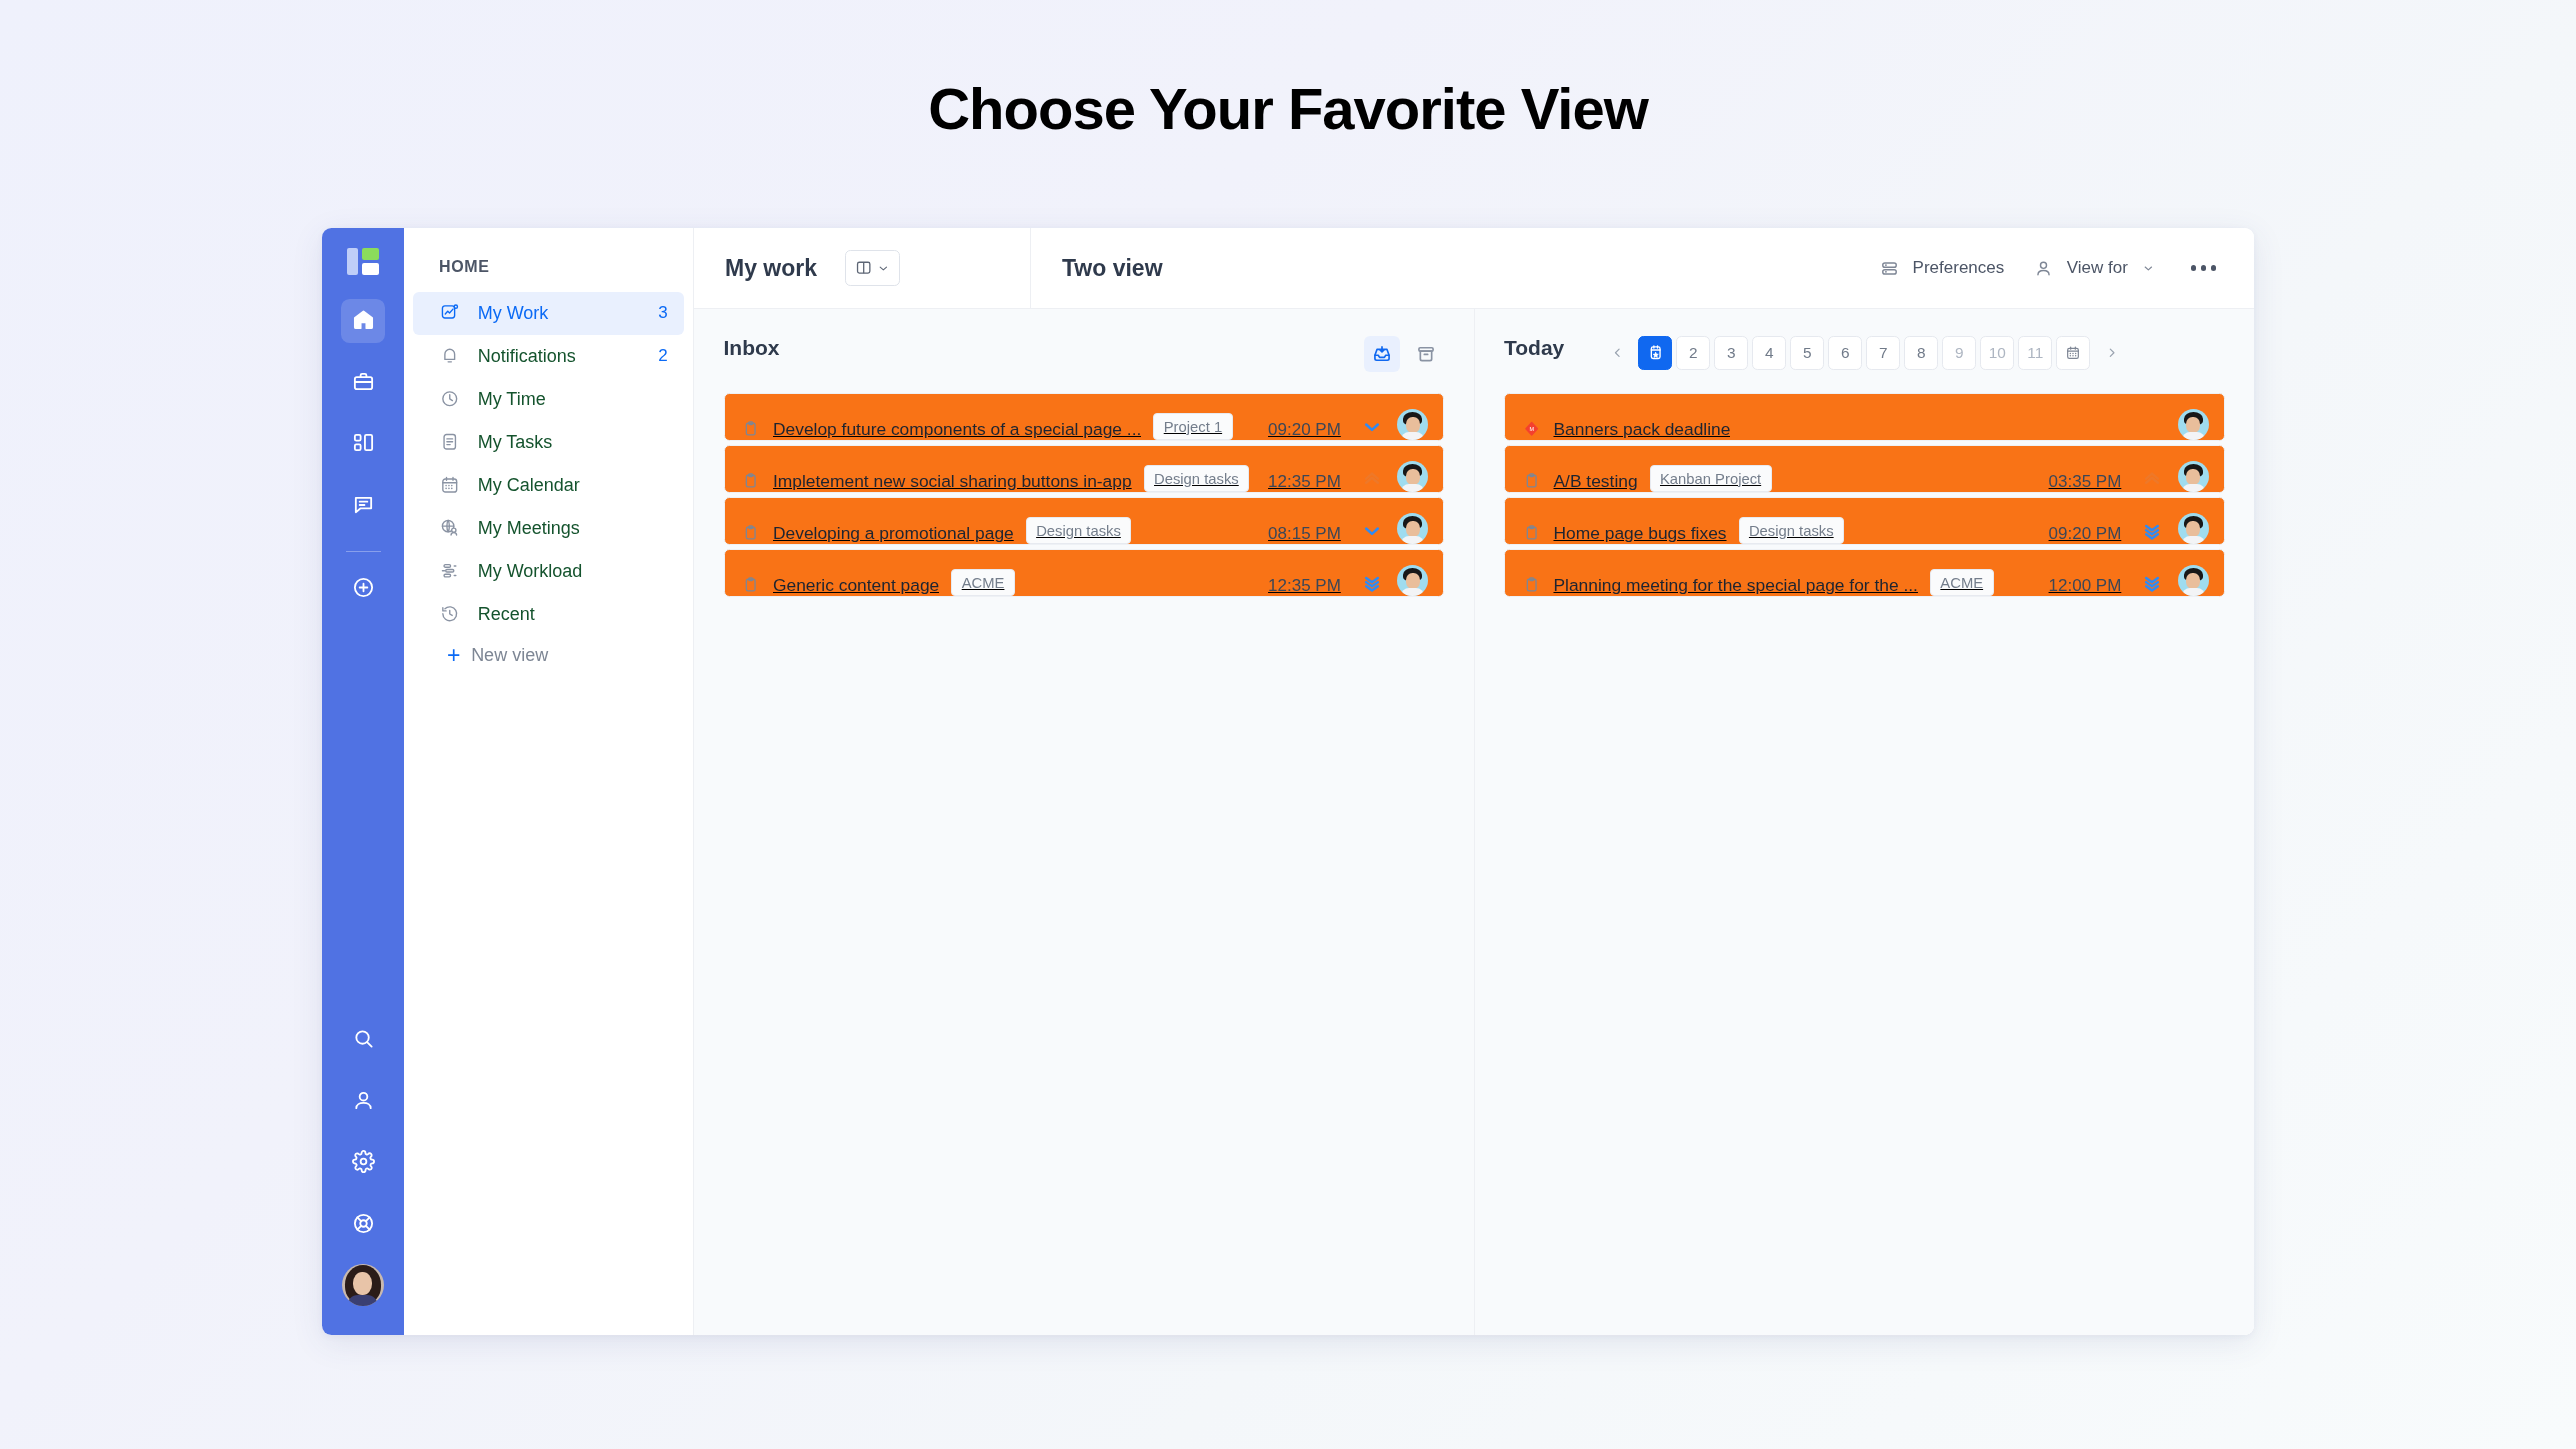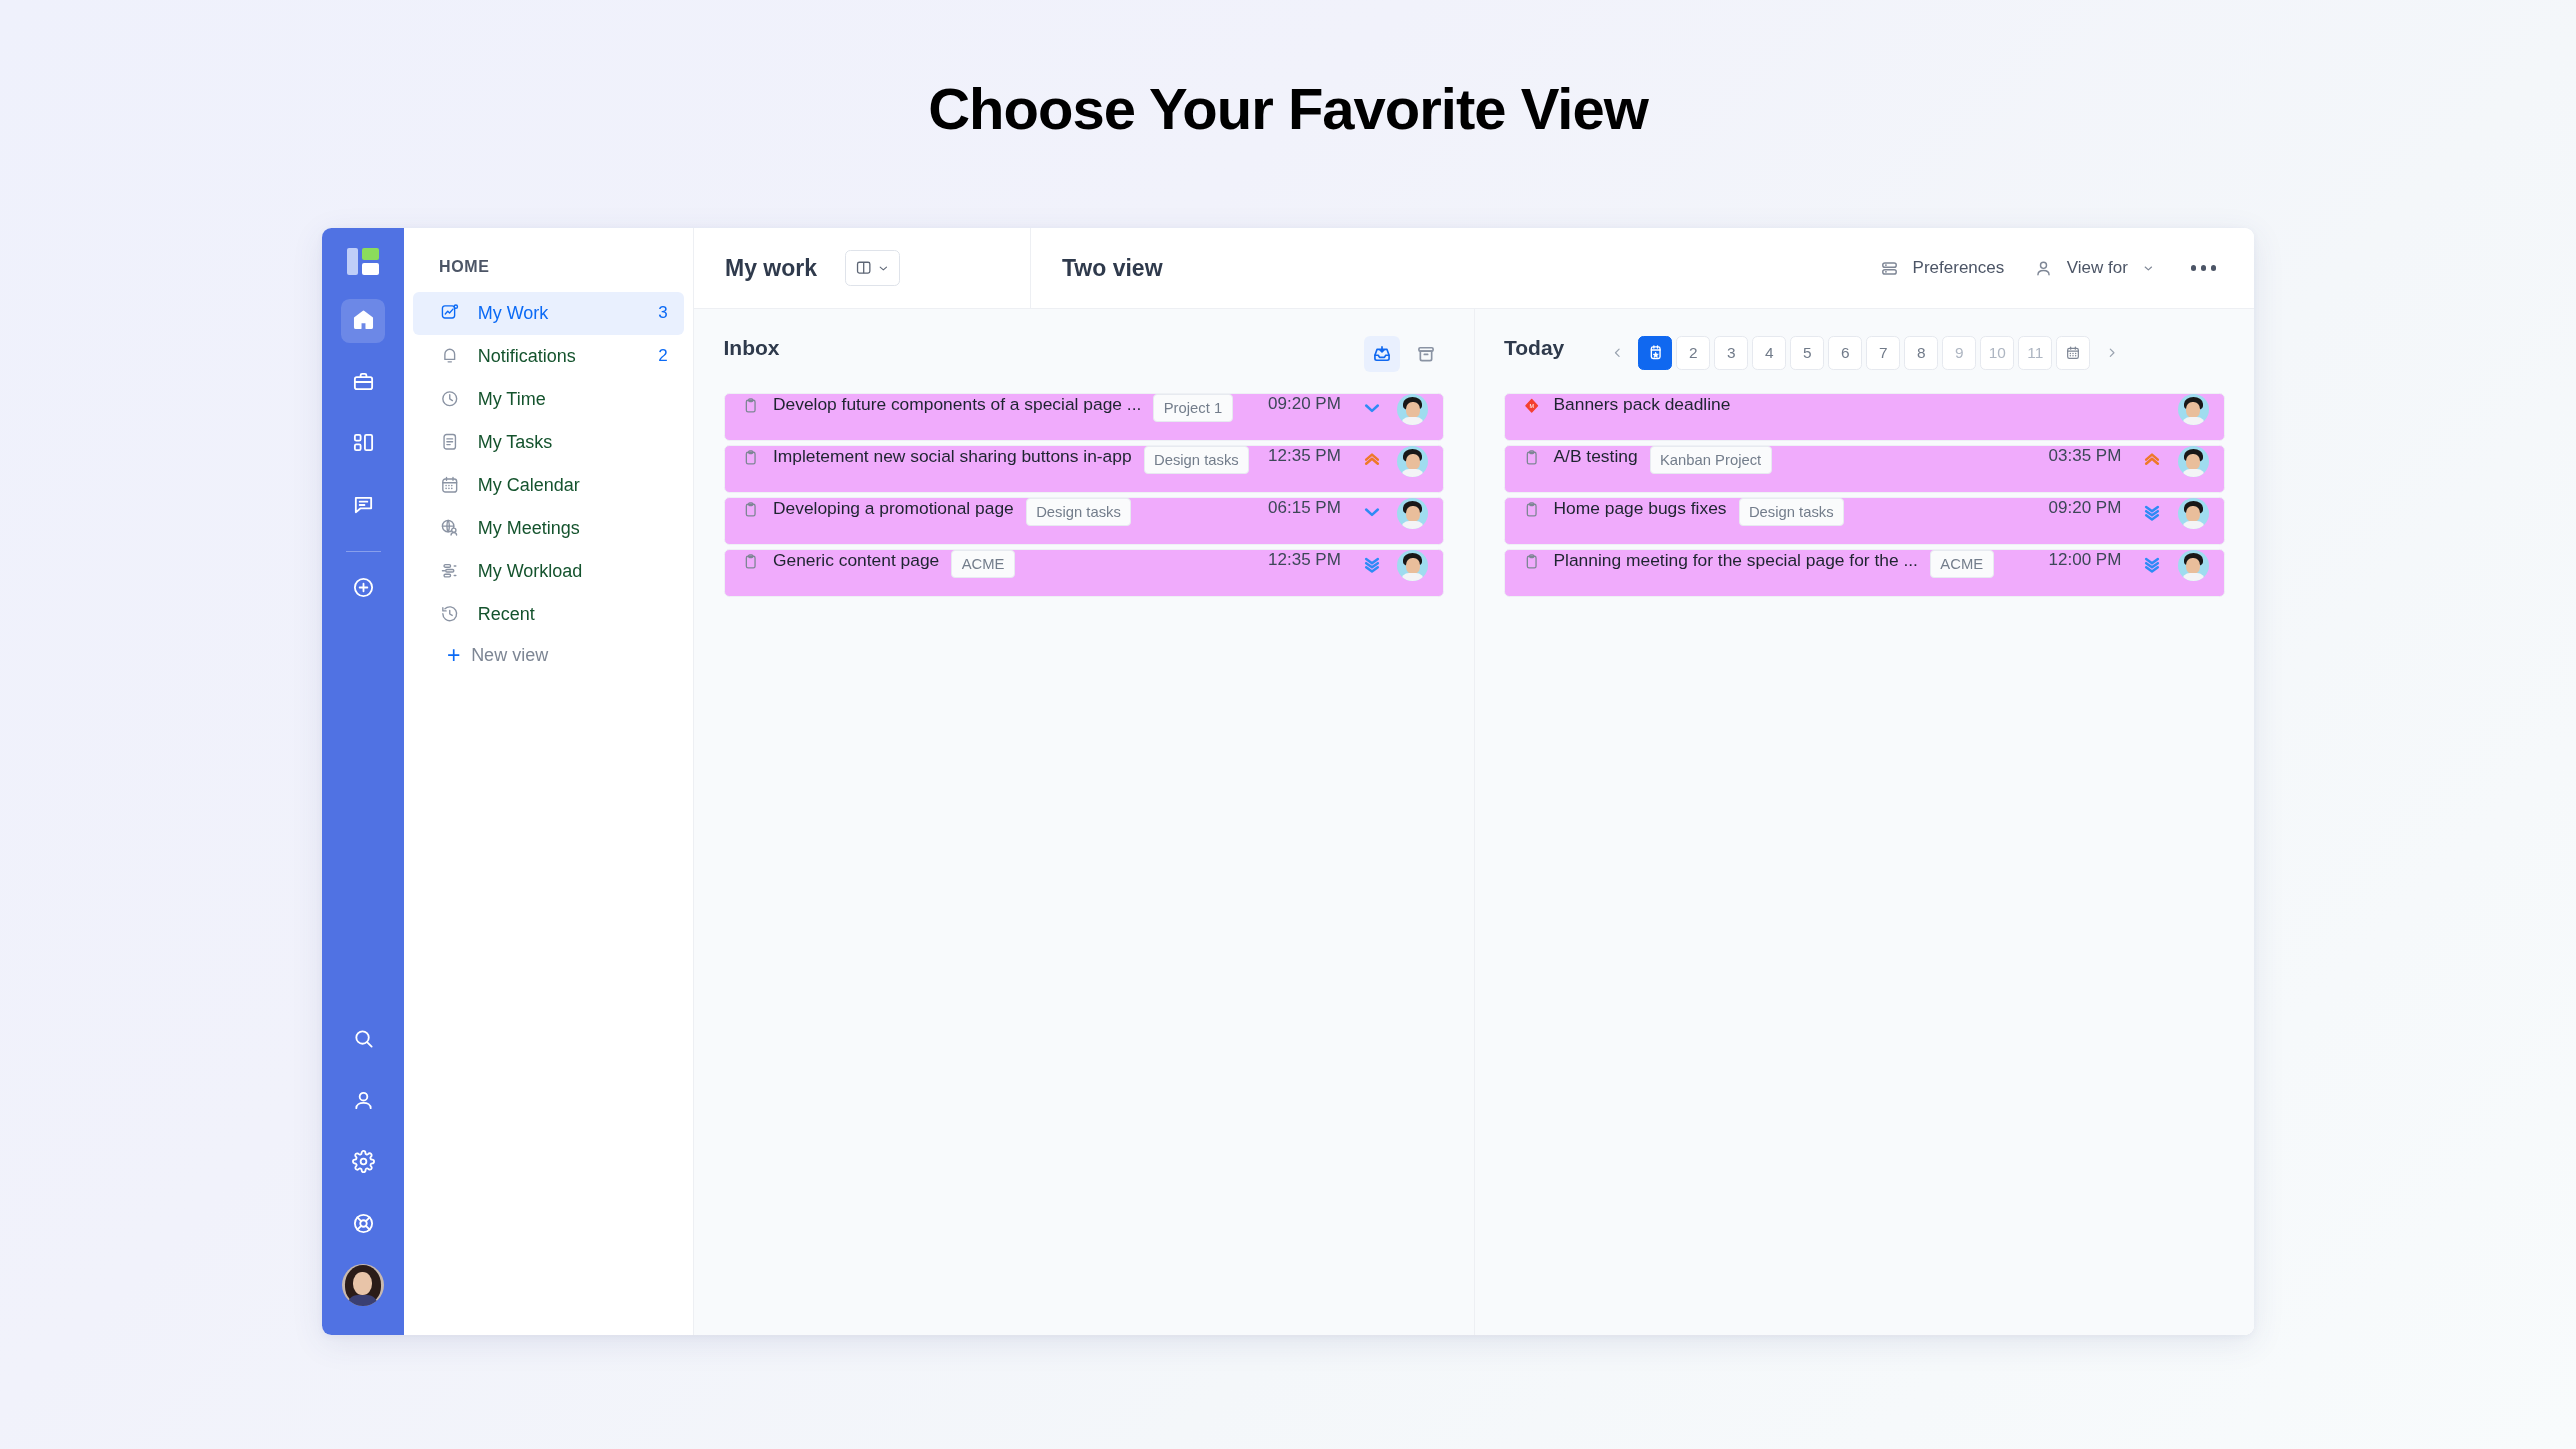--- a/index.html
+++ b/index.html
@@ -294,28 +294,29 @@
     border-color: #1068F0;
   }
   .dcell.today svg { width: 17.4px; height: 17.4px; stroke: #fff; fill:none; stroke-width: 1.9; stroke-linecap:round; stroke-linejoin:round; }
   .dcell.arrow svg { width: 13.4px; height: 13.4px; stroke: #9AA3B0; fill:none; stroke-width:2.2; stroke-linecap:round; stroke-linejoin:round; }
   .dcell.cal svg { width: 16px; height: 16px; stroke: #7E8695; fill:none; stroke-width:1.8; stroke-linecap:round; stroke-linejoin:round; }
   .dcell.noborder { border-color: transparent; background: transparent; }
 
   
   .task-list { display: flex; flex-direction: column; gap: 4px; }
   .task-row {
-    background: #f0abfc;
+    background: #f97316;
     border: 0.7px solid #EEF1F5;
     border-radius: 5.4px;
     height: 48px;
     display: flex;
-    align-items: flex-start;
+    align-items: flex-end;
     padding: 0 14.8px;
     cursor: pointer;
+    text-decoration: underline;
   }
   .task-row .t-icon {
     width: 23px; height: 23px;
     display:flex; align-items:center; justify-content:center;
     margin-right: 10.7px;
     flex-shrink: 0;
   }
   .task-row .t-icon svg { width: 17.4px; height: 17.4px; fill:none; stroke-width:1.8; stroke-linecap:round; stroke-linejoin:round; stroke: #7E8695; }
   .task-row .t-icon.red svg { stroke: #F4402F; }
   .task-row .t-title {
@@ -689,21 +690,21 @@
           <div class="task-row">
             <span class="t-icon">
               <svg viewBox="0 0 24 24">
                   <rect x="6" y="4.5" width="12" height="16" rx="2.3"></rect>
                   <rect x="9.2" y="2.6" width="5.6" height="3.6" rx="1.3"></rect>
                 </svg>
             </span>
             <span class="t-title">Developing a promotional page</span>
             <span class="t-tag">Design tasks</span>
             <span class="t-spacer"></span>
-            <span class="t-time">06:15 PM</span>
+            <span class="t-time">08:15 PM</span>
             <span class="t-prio prio-low">
               <svg viewBox="0 0 24 24">
                   <path d="M5 9l7 6.5L19 9"></path>
                 </svg>
             </span>
             <span class="t-avatar">
                 <i class="ah"></i>
                 <i class="af"></i>
                 <i class="ab"></i>
               </span>

